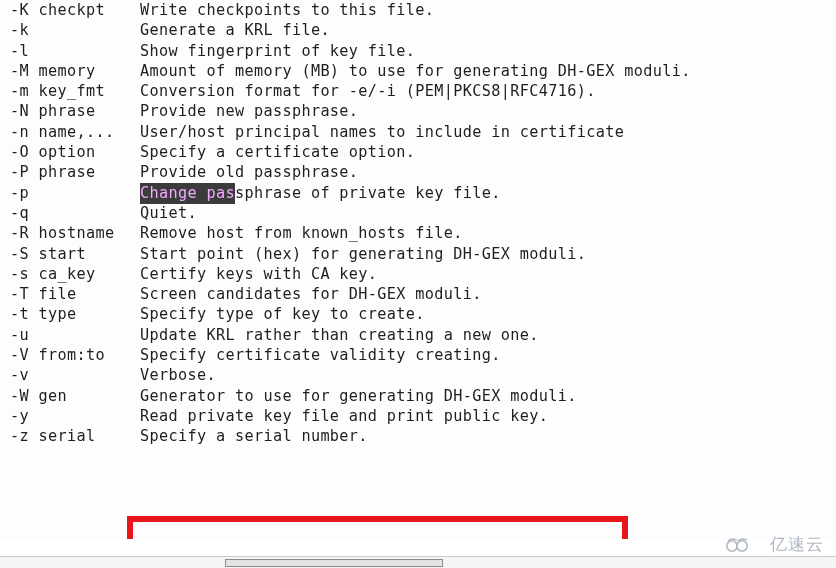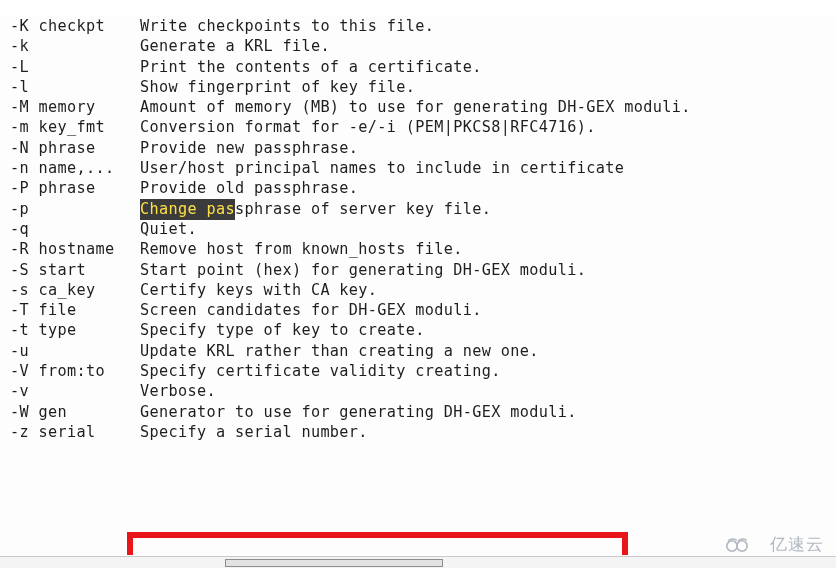--- a/index.html
+++ b/index.html
@@ -13,21 +13,21 @@
     height: 568px;
     position: relative;
     overflow: hidden;
     font-family: "DejaVu Sans Mono", "Liberation Mono", monospace;
   }
 
   
   #terminal {
     position: absolute;
     left: 0;
-    top: 16px;
+    top: 0;
     width: 836px;
     height: 539px;
     background: #fdfdfd;
     overflow: hidden;
   }
 
   #help-output {
     position: absolute;
     left: 0;
     top: 0;
@@ -51,21 +51,21 @@
     white-space: pre;
   }
 
   .opt-desc {
     white-space: pre;
   }
 
   
   .sel {
     background: #3b3b3b;
-    color: #fde047;
+    color: #f0abfc;
     padding: 1px 0 2px 0;
   }
 
   
   #prompt-line {
     position: absolute;
     left: 0;
     top: 521px;
     height: 26px;
     line-height: 26px;
@@ -132,38 +132,39 @@
 </style>
 </head>
 <body>
 
 <div id="terminal">
 
   <div id="help-output">
 
   <div class="term-line"><span class="opt-flag">-K checkpt</span><span class="opt-desc">Write checkpoints to this file.</span></div>
       <div class="term-line"><span class="opt-flag">-k</span><span class="opt-desc">Generate a KRL file.</span></div>
-      <div class="term-line"><span class="opt-flag">-L</span><span class="opt-desc">Print the contents of a certificate.</span></div>
       <div class="term-line"><span class="opt-flag">-l</span><span class="opt-desc">Show fingerprint of key file.</span></div>
       <div class="term-line"><span class="opt-flag">-M memory</span><span class="opt-desc">Amount of memory (MB) to use for generating DH-GEX moduli.</span></div>
       <div class="term-line"><span class="opt-flag">-m key_fmt</span><span class="opt-desc">Conversion format for -e/-i (PEM|PKCS8|RFC4716).</span></div>
       <div class="term-line"><span class="opt-flag">-N phrase</span><span class="opt-desc">Provide new passphrase.</span></div>
       <div class="term-line"><span class="opt-flag">-n name,...</span><span class="opt-desc">User/host principal names to include in certificate</span></div>
+      <div class="term-line"><span class="opt-flag">-O option</span><span class="opt-desc">Specify a certificate option.</span></div>
       <div class="term-line"><span class="opt-flag">-P phrase</span><span class="opt-desc">Provide old passphrase.</span></div>
-      <div class="term-line"><span class="opt-flag">-p</span><span class="opt-desc"><span class="sel">Change pas</span><span>sphrase of server key file.</span></span></div>
+      <div class="term-line"><span class="opt-flag">-p</span><span class="opt-desc"><span class="sel">Change pas</span><span>sphrase of private key file.</span></span></div>
       <div class="term-line"><span class="opt-flag">-q</span><span class="opt-desc">Quiet.</span></div>
       <div class="term-line"><span class="opt-flag">-R hostname</span><span class="opt-desc">Remove host from known_hosts file.</span></div>
       <div class="term-line"><span class="opt-flag">-S start</span><span class="opt-desc">Start point (hex) for generating DH-GEX moduli.</span></div>
       <div class="term-line"><span class="opt-flag">-s ca_key</span><span class="opt-desc">Certify keys with CA key.</span></div>
       <div class="term-line"><span class="opt-flag">-T file</span><span class="opt-desc">Screen candidates for DH-GEX moduli.</span></div>
       <div class="term-line"><span class="opt-flag">-t type</span><span class="opt-desc">Specify type of key to create.</span></div>
       <div class="term-line"><span class="opt-flag">-u</span><span class="opt-desc">Update KRL rather than creating a new one.</span></div>
       <div class="term-line"><span class="opt-flag">-V from:to</span><span class="opt-desc">Specify certificate validity creating.</span></div>
       <div class="term-line"><span class="opt-flag">-v</span><span class="opt-desc">Verbose.</span></div>
       <div class="term-line"><span class="opt-flag">-W gen</span><span class="opt-desc">Generator to use for generating DH-GEX moduli.</span></div>
+      <div class="term-line"><span class="opt-flag">-y</span><span class="opt-desc">Read private key file and print public key.</span></div>
       <div class="term-line"><span class="opt-flag">-z serial</span><span class="opt-desc">Specify a serial number.</span></div>
     </div>
 
   <div id="prompt-line">
     <span>[root@server ~]# </span><span>ssh-keygen -f /root/.ssh/id_rsa -P ""</span>
   </div>
 
   <div id="annotation-box"></div>
 
 </div>

